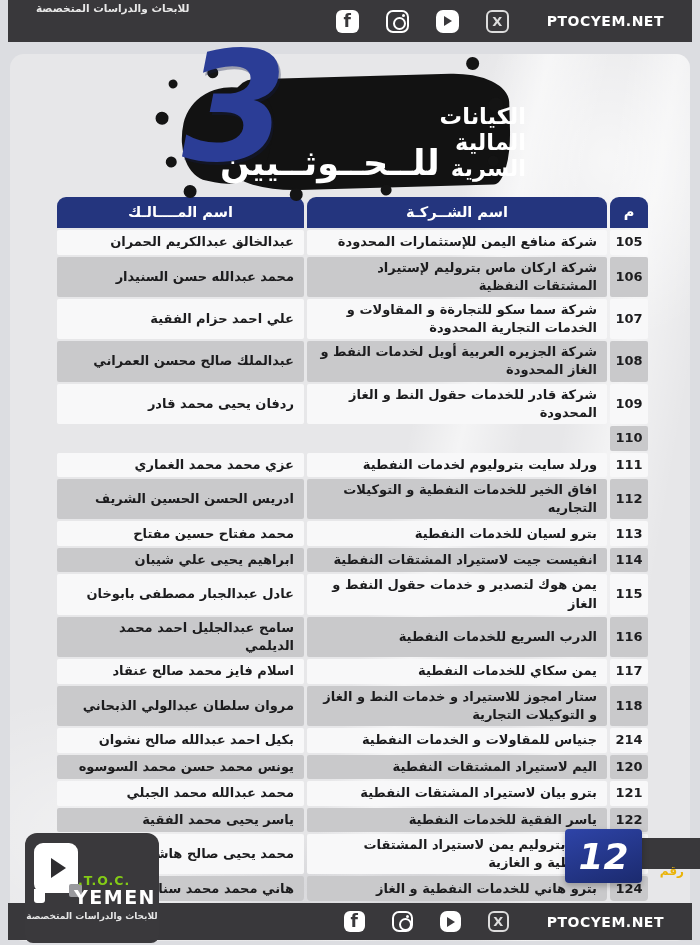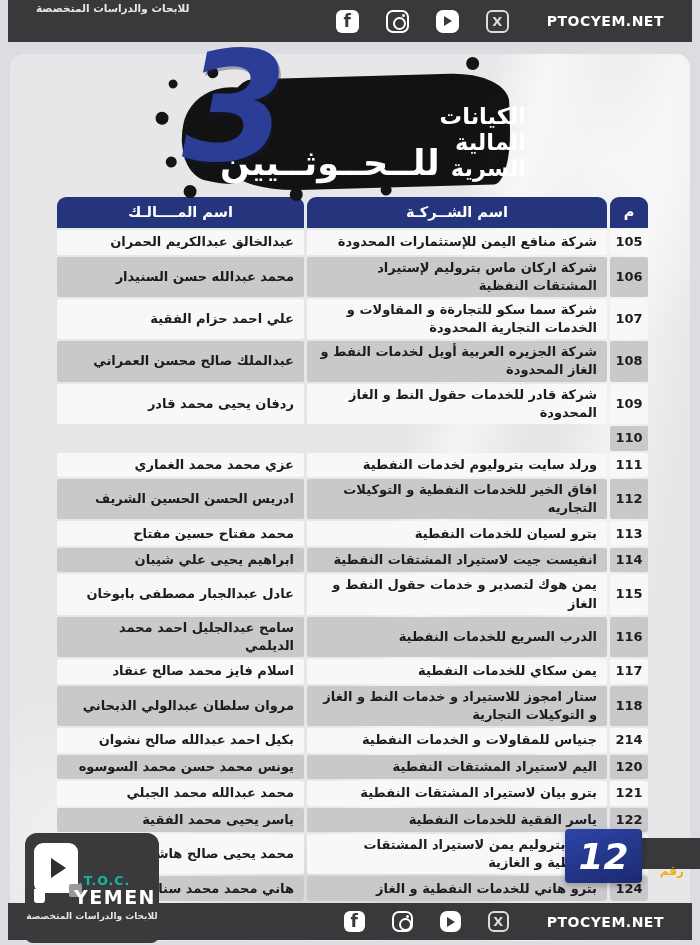--- a/index.html
+++ b/index.html
@@ -125,21 +125,21 @@
     position:absolute;left:25px;top:833px;width:134px;height:110px;
     background:#3a393c;border-radius:12px 12px 8px 8px;z-index:3;
   }
   .play-sq{
     position:absolute;left:9px;top:10px;width:44px;height:50px;
     background:#fff;border-radius:9px;display:flex;align-items:center;justify-content:center;
   }
   .play-sq::after{content:"";position:absolute;right:-4px;bottom:-4px;width:13px;height:13px;background:#9a9a9e;border-radius:2px;z-index:-0;}
   .play-sq .tri{width:0;height:0;border-left:15px solid #2e2d30;border-top:10px solid transparent;border-bottom:10px solid transparent;margin-left:4px;}
   .play-stem{position:absolute;left:9px;top:56px;width:11px;height:14px;background:#fff;border-radius:0 0 3px 3px;}
-  .toc-line{position:absolute;left:53px;top:40px;color:#14b8a6;font-weight:bold;font-size:12.5px;letter-spacing:1px;}
+  .toc-line{position:absolute;left:53px;top:40px;color:#84cc16;font-weight:bold;font-size:12.5px;letter-spacing:1px;}
   .yemen-line{position:absolute;left:49px;top:53px;color:#fff;font-weight:bold;font-size:19px;letter-spacing:1.5px;}
   .logo-tag{position:absolute;left:0;top:78px;width:134px;text-align:center;color:#e6e6e6;font-size:9px;font-weight:bold;direction:rtl;}
 </style>
 </head>
 <body>
 
 <div class="page">
 
   <div class="top-bar">
     <div class="bar-tagline">للابحاث والدراسات المتخصصة</div>

